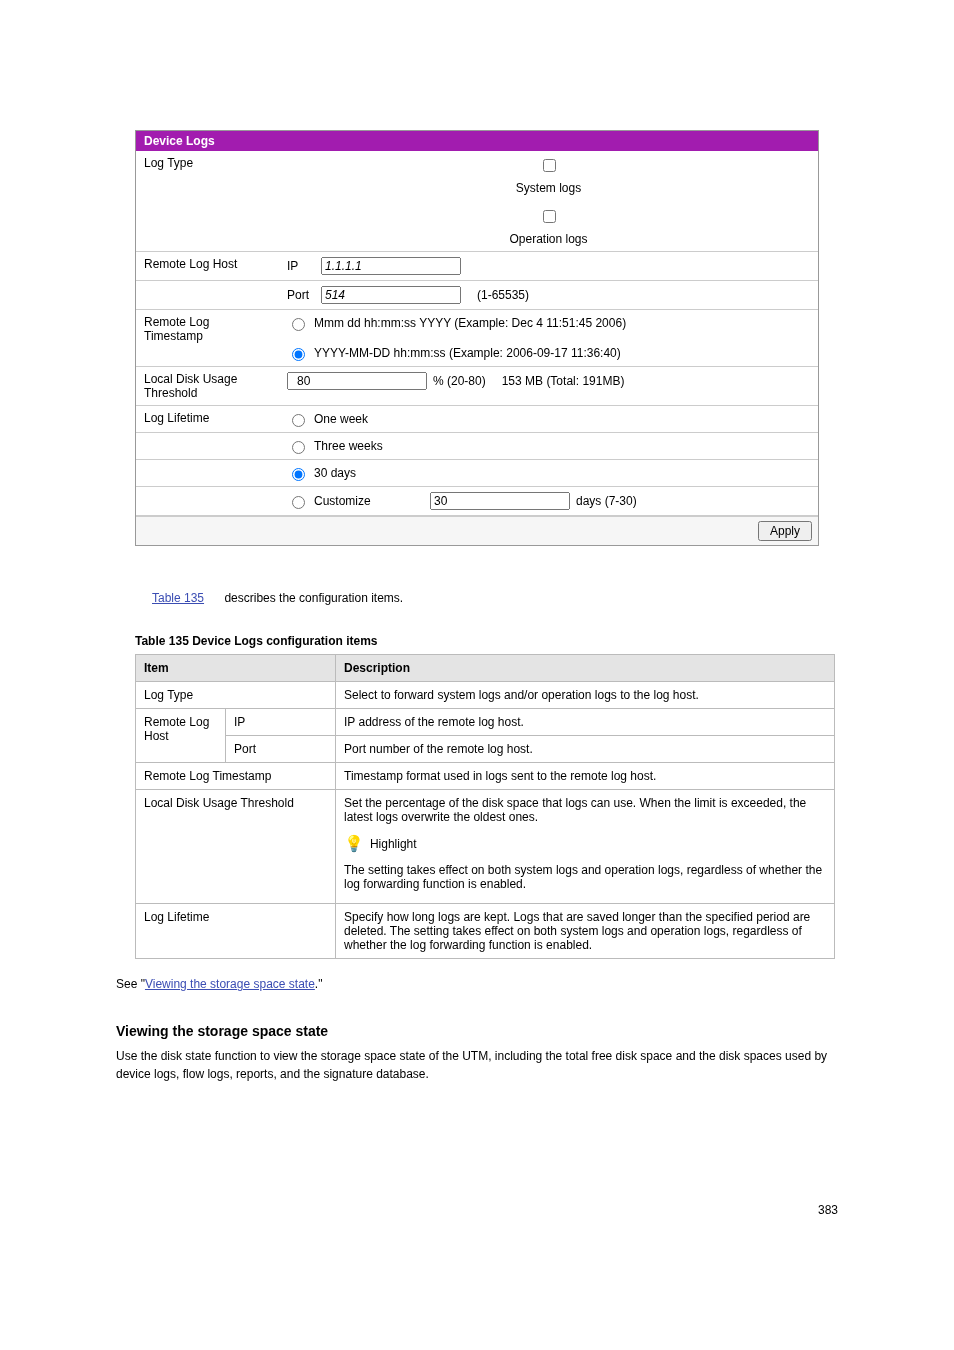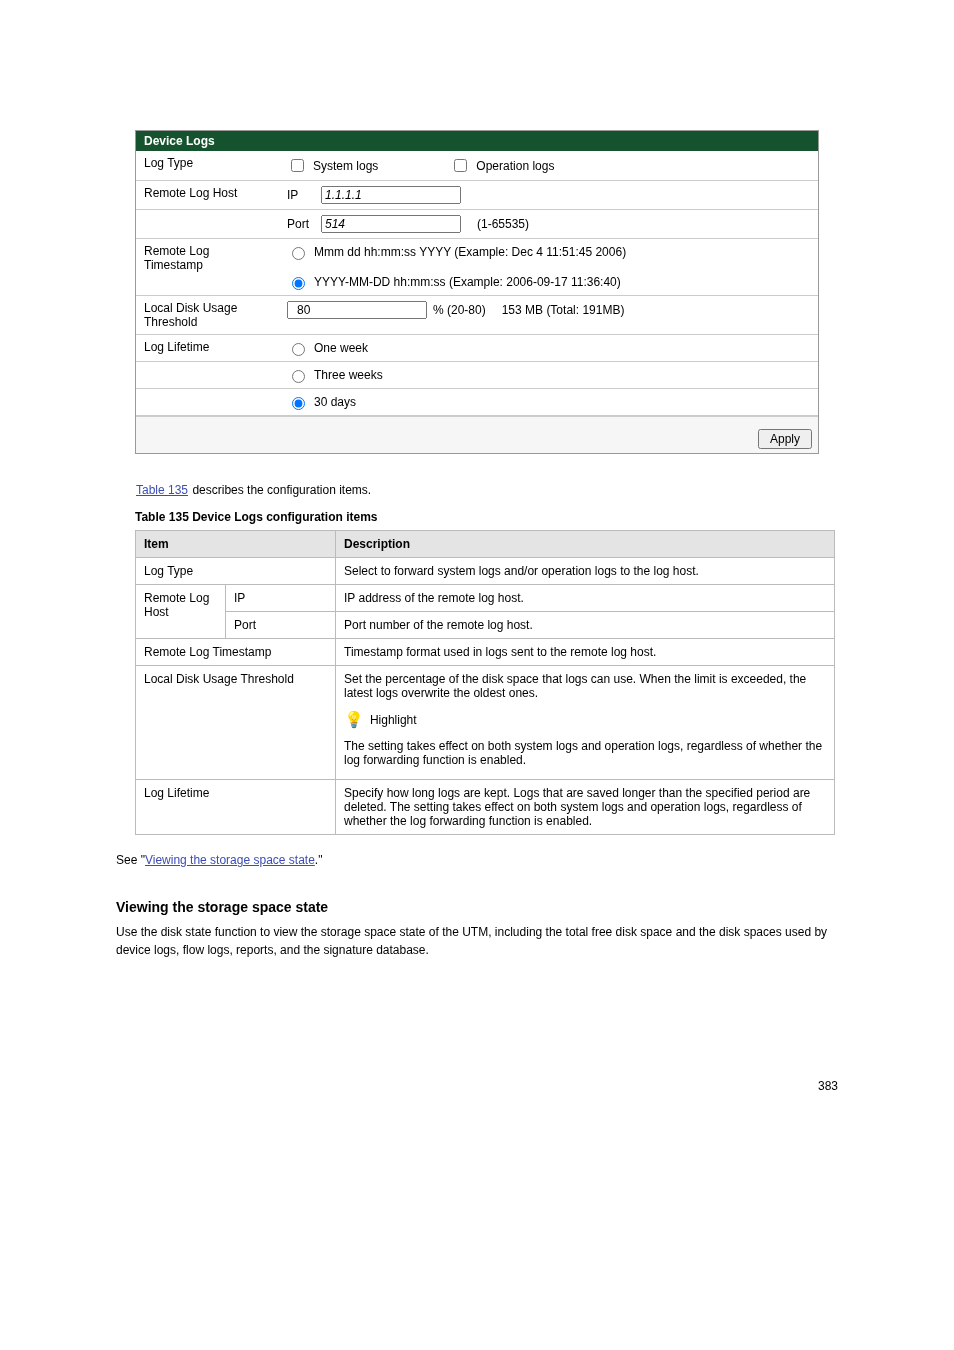--- a/index.html
+++ b/index.html
@@ -9,39 +9,39 @@
     font-family: Arial, sans-serif;
     font-size: 12px;
     color: #000;
     width: 954px;
   }
   .screenshot-box {
     margin: 130px 135px 0 135px;
     border: 1px solid #999;
   }
   .hdr-bar {
-    background: #14532d;
+    background: #a21caf;
     color: #fff;
     font-weight: bold;
     padding: 3px 8px;
     font-size: 12px;
   }
   .form-table { width: 100%; border-collapse: collapse; }
   .form-table td { border-bottom: 1px solid #ccc; padding: 5px 8px; vertical-align: top; font-size: 12px; }
   .form-table td.label-col { width: 143px; }
   .form-table td.content-col { }
   .inline-row { display: flex; align-items: center; gap: 6px; }
   .field-label { width: 28px; }
   input[type=text].narrow { width: 140px; height: 18px; font-size: 12px; padding: 0 2px; font-style: italic; }
   input[type=text].med { width: 140px; height: 18px; font-size: 12px; padding: 0 8px; }
   input[type=text].tiny { width: 140px; height: 18px; font-size: 12px; padding: 0 2px; }
-  .cb-row { display: flex; align-items: center; gap: 6px; }
+  .cb-row { display: flex; align-items: center; gap: 6px; flex-direction: column; }
   .cb-row .gap { width: 60px; }
   .footer-row { text-align: right; padding: 4px 6px; background: #f6f6f6; border-top: 1px solid #ccc; }
-  .apply-btn { font-size: 12px; padding: 1px 10px; margin-top: 8px; }
+  .apply-btn { font-size: 12px; padding: 1px 10px; }
   .caption-link { color: #3b4db3; text-decoration: underline; margin: 28px 0 6px 135px; font-size: 12px; display: inline-block; }
   .desc-table { margin: 0 116px 0 135px; border-collapse: collapse; width: 700px; table-layout: fixed; }
   .desc-table th, .desc-table td { border: 1px solid #bbb; padding: 6px 8px; font-size: 12px; text-align: left; vertical-align: top; }
   .desc-table th { background: #e4e4e4; font-weight: bold; }
   .desc-table td.item-col { width: 90px; }
   .desc-table td.sub-col { width: 110px; }
   .desc-table td.desc-col p { margin: 0 0 6px 0; }
   .highlight-row { display: flex; align-items: center; gap: 6px; margin: 10px 0; }
   .bulb-icon { color: #e6c200; font-size: 16px; }
   .highlight-label { font-weight: normal; font-size: 12px; }
@@ -139,29 +139,40 @@
     </tr>
     <tr>
       <td class="label-col"></td>
       <td class="content-col">
         <span class="inline-row">
           <input type="radio" name="lt" class="radio" checked="" style="">
           <span>30 days</span>
         </span>
       </td>
     </tr>
+    <tr>
+      <td class="label-col"></td>
+      <td class="content-col">
+        <span class="inline-row">
+          <input type="radio" name="lt" class="radio" style="">
+          <span style="width:110px;">Customize</span>
+          <input type="text" class="tiny" value="30" style="">
+          <span>days (7-30)</span>
+        </span>
+      </td>
+    </tr>
   </tbody>
     </table>
   <div class="footer-row">
     <button class="apply-btn">Apply</button>
   </div>
 </div>
 
 <div style="margin: 28px 0 6px 135px; font-size:12px;">
-  <a href="#" class="caption-link" style="margin:1px;">Table 135</a><span> describes the configuration items.</span>
+  <a href="#" class="caption-link" style="margin:17px;">Table 135</a><span> describes the configuration items.</span>
 </div>
 
 <div style="margin: 12px 0 6px 135px; font-size:12px; font-weight:bold;">Table 135 Device Logs configuration items</div>
 
 <table class="desc-table">
   <colgroup>
     <col style="width:90px;">
     <col style="width:110px;">
     <col>
   </colgroup>

